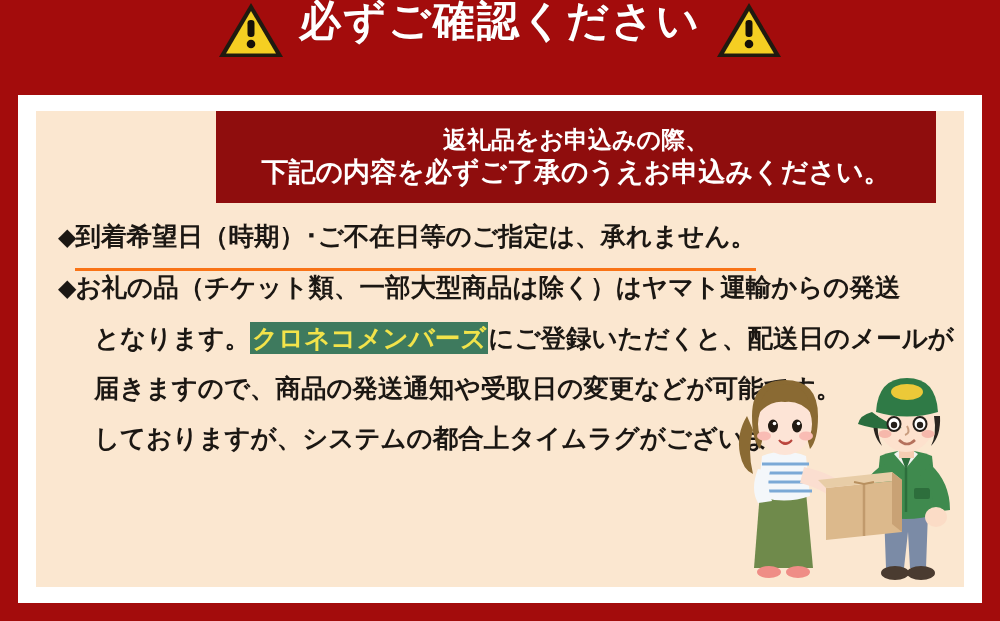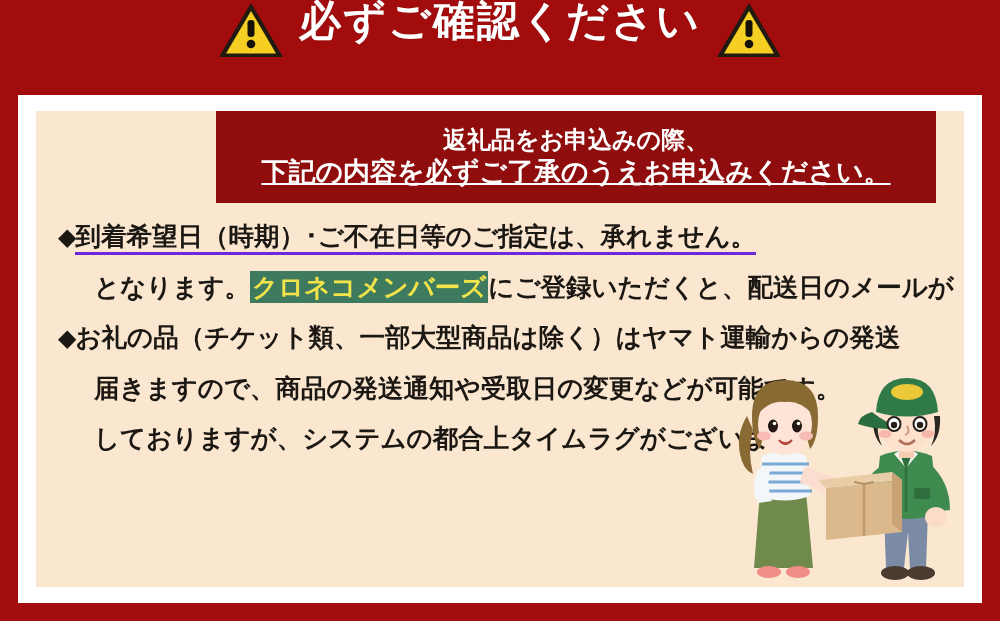--- a/index.html
+++ b/index.html
@@ -87,21 +87,21 @@
     box-sizing: border-box;
     margin-left: 40px;
   }
   .announce-line {
     color: #ffffff;
     font-weight: 700;
     white-space: nowrap;
     line-height: 1.25;
   }
   .announce-line.l1 { font-size: 24px; }
-  .announce-line.l2 { font-size: 27px; text-decoration: underline; }
+  .announce-line.l2 { font-size: 27px; }
 
   
   .body-block {
     position: absolute;
     left: 22px;
     top: 100px;
     width: 884px;
   }
   .para {
     position: relative;
@@ -111,22 +111,22 @@
     line-height: 50px;
     letter-spacing: 0px;
     white-space: nowrap;
   }
   .para .bullet {
     font-size: 24px;
     letter-spacing: -1px;
   }
   .indent { padding-left: 36px; }
   .u-red {
-    border-bottom: 3px solid #6d28d9;
-    padding-bottom: 1px;
+    border-bottom: 3px solid #f97316;
+    padding-bottom: 17px;
   }
   .hl-green {
     background: #3e7a5e;
     color: #f2e34a;
     padding: 1px 2px;
   }
 
   
   .illo {
     position: absolute;
@@ -175,25 +175,25 @@
       <div class="announce-line l1">返礼品をお申込みの際、</div>
       <div class="announce-line l2">下記の内容を必ずご了承のうえお申込みください。</div>
     </div>
 
     <div class="body-block">
 
       <div class="para">
         <span class="bullet">◆</span><span class="u-red">到着希望日（時期）･ご不在日等のご指定は、承れません。</span>
       </div>
 
+      <div class="para">
+        <span class="bullet">◆</span><span>お礼の品（チケット類、一部大型商品は除く）はヤマト運輸からの発送</span>
+      </div>
       <div class="para indent">
         <span>となります。</span><span class="hl-green">クロネコメンバーズ</span><span>にご登録いただくと、配送日のメールが</span>
-      </div>
-      <div class="para">
-        <span class="bullet">◆</span><span>お礼の品（チケット類、一部大型商品は除く）はヤマト運輸からの発送</span>
       </div>
       <div class="para indent">
         <span>届きますので、商品の発送通知や受取日の変更などが可能です。</span>
       </div>
 
       <div class="para indent">
         <span>しておりますが、システムの都合上タイムラグがございます</span>
       </div>
 
     </div>

